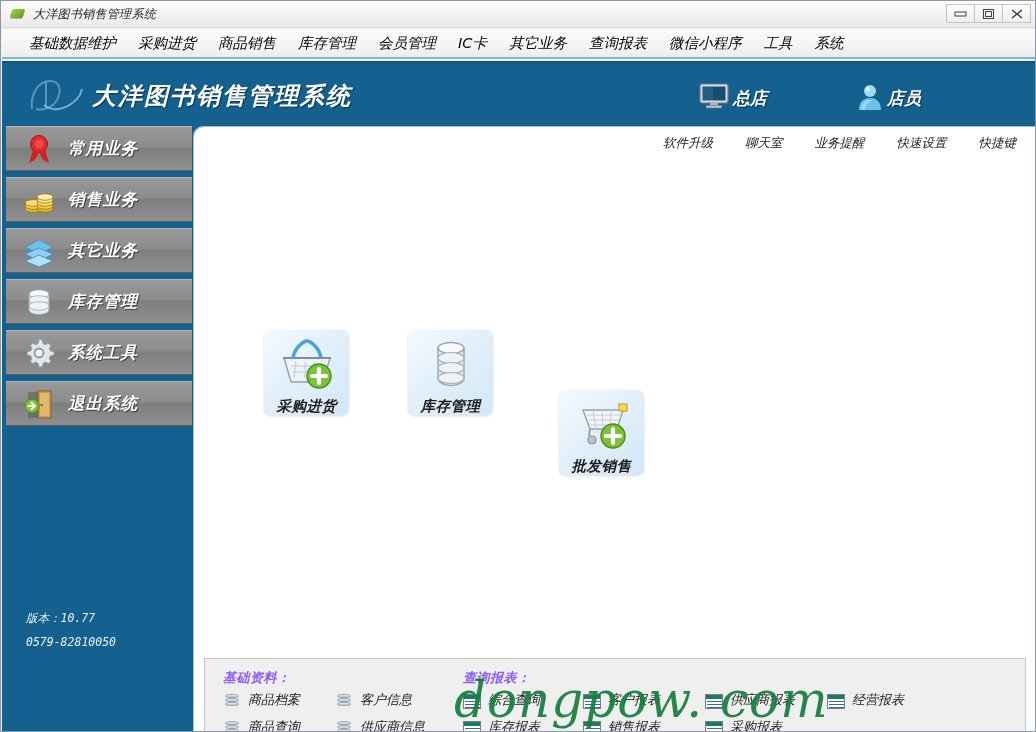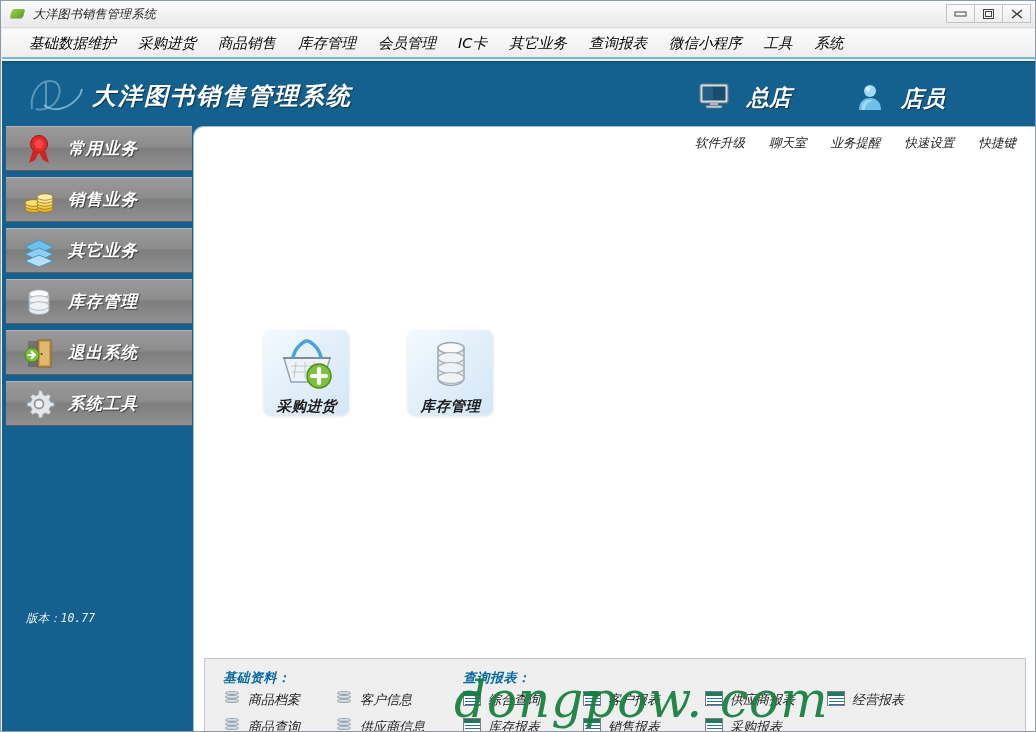--- a/index.html
+++ b/index.html
@@ -90,21 +90,21 @@
     font-size: 24px; color: #ffffff; font-weight: bold;
     letter-spacing: 2px;
     text-shadow: 1px 1px 1px rgba(0,0,0,.45);
     font-family: "DejaVu Sans", "Liberation Sans", sans-serif;
   }
 
   .storebox {
     position: absolute; top: 22px; display: flex; align-items: center;
   }
   .storebox .lbl {
-    font-size: 22px; color: #fff; font-weight: bold; margin-left: 18px;
+    font-size: 17px; color: #fff; font-weight: bold; margin-left: 4px;
     text-shadow: 1px 1px 1px rgba(0,0,0,.45);
   }
   #store-hq { left: 697px; }
   #store-clerk { left: 855px; }
 
   
   .sidebar {
     position: absolute; left: 0px; top: 65px; width: 192px; height: 492px;
   }
   .side-btn {
@@ -140,21 +140,21 @@
     position: absolute; left: 192px; top: 66px;
     width: 842px; height: 664px;
     background: #ffffff;
     border-top-left-radius: 10px;
     box-shadow: -1px -1px 0 rgba(255,255,255,.6);
     overflow: hidden;
   }
 
   .toplinks {
     position: absolute; right: 10px; top: 8px;
-    display: flex; align-items: center; gap: 24px;
+    display: flex; align-items: center; gap: 32px;
     padding-right: 10px;
   }
   .toplink {
     font-size: 12.5px; color: #222; cursor: default; white-space: nowrap;
   }
 
   
   .tile {
     position: absolute;
     background: linear-gradient(135deg, #f4fafe 0%, #e3f0fa 45%, #d3e7f7 100%);
@@ -175,35 +175,35 @@
   #tile-wholesale{ left: 365px; top: 263px; width: 85px; height: 85px; padding-top: 6px; }
 
   
   .bottompanel {
     position: absolute; left: 10px; bottom: 8px; width: 822px; height: 125px;
     background: #efefef;
     border: 1px solid #c5c5c5;
   }
   .bp-inner { position: relative; width:100%; height:100%; }
   .bp-head {
-    position: absolute; font-size: 13px; font-weight: bold; color: #0369a1;
+    position: absolute; font-size: 13px; font-weight: bold; color: #8b5cf6;
     letter-spacing: .5px;
   }
   #bp-head-basic  { left: 18px; top: 10px; }
   #bp-head-report { left: 258px; top: 10px; }
 
   .bp-col { position: absolute; top: 32px; display: flex; flex-direction: column; gap: 9px; }
   #bp-col-0 { left: 18px; }
   #bp-col-1 { left: 130px; }
   #bp-col-2 { left: 258px; }
   #bp-col-3 { left: 378px; }
   #bp-col-4 { left: 500px; }
   #bp-col-5 { left: 622px; }
 
-  .bp-item { display: flex; align-items: flex-start; cursor: default; white-space: nowrap; }
+  .bp-item { display: flex; align-items: flex-end; cursor: default; white-space: nowrap; }
   .bp-lbl { font-size: 13px; color: #1a1a1a; margin-left: 7px; }
   .bp-ico { width: 18px; height: 15px; position: relative; flex:0 0 auto; }
 
   
   .ico-db .d {
     position: absolute; left: 2px; width: 14px; height: 4px;
     background: linear-gradient(to bottom,#e9eef2,#b9c6cf);
     border: 1px solid #9aa8b2; border-radius: 50%/60%;
   }
   .ico-db .d1 { top: 0px; }
@@ -363,46 +363,47 @@
             <ellipse cx="17" cy="15" rx="10" ry="4.2" fill="#eef2f5" stroke="#a8b3bc" stroke-width=".9"></ellipse>
             <ellipse cx="17" cy="21" rx="10" ry="4.2" fill="#eef2f5" stroke="#a8b3bc" stroke-width=".9"></ellipse>
           </svg>
         </span>
         <span class="side-lbl">库存管理</span>
       </div>
 
       <div class="side-btn">
         <span class="side-ico">
           <svg width="34" height="34" viewBox="0 0 34 34">
+            <path d="M17 3 l3.2 1.0 .6 3.3 2.6 1.5 3.0-1.5 2.3 2.3 -1.5 3.0 1.5 2.6 3.3 .6 0 3.2 -3.3 .6 -1.5 2.6 1.5 3.0 -2.3 2.3 -3.0-1.5 -2.6 1.5 -.6 3.3 -3.2 0 -.6-3.3 -2.6-1.5 -3.0 1.5 -2.3-2.3 1.5-3.0 -1.5-2.6 -3.3-.6 0-3.2 3.3-.6 1.5-2.6 -1.5-3.0 2.3-2.3 3.0 1.5 2.6-1.5 .6-3.3 z" fill="#e3e7ea" stroke="#9ba6af" stroke-width="1"></path>
+            <circle cx="17" cy="17" r="5.4" fill="#8d979f"></circle>
+            <circle cx="17" cy="17" r="3.6" fill="#f0f3f5"></circle>
+          </svg>
+        </span>
+        <span class="side-lbl">系统工具</span>
+      </div>
+
+      <div class="side-btn">
+        <span class="side-ico">
+          <svg width="34" height="34" viewBox="0 0 34 34">
             <rect x="16" y="4" width="13" height="27" fill="#c89a52" stroke="#8b6424" stroke-width="1"></rect>
             <rect x="18" y="6" width="9" height="23" fill="#e0b86e"></rect>
             <circle cx="19.6" cy="18" r="1.1" fill="#6b4a12"></circle>
             <rect x="6" y="5" width="10" height="26" fill="#3a3a3a" opacity=".35"></rect>
             <circle cx="10" cy="19" r="7" fill="#7cc13a" stroke="#4e8a17" stroke-width="1"></circle>
             <path d="M6.5 19 L12 19 M9.5 15.8 L13 19 L9.5 22.2" stroke="#fff" stroke-width="2" fill="none" stroke-linecap="round" stroke-linejoin="round"></path>
           </svg>
         </span>
         <span class="side-lbl">退出系统</span>
       </div>
 
-      <div class="side-btn">
-        <span class="side-ico">
-          <svg width="34" height="34" viewBox="0 0 34 34">
-            <path d="M17 3 l3.2 1.0 .6 3.3 2.6 1.5 3.0-1.5 2.3 2.3 -1.5 3.0 1.5 2.6 3.3 .6 0 3.2 -3.3 .6 -1.5 2.6 1.5 3.0 -2.3 2.3 -3.0-1.5 -2.6 1.5 -.6 3.3 -3.2 0 -.6-3.3 -2.6-1.5 -3.0 1.5 -2.3-2.3 1.5-3.0 -1.5-2.6 -3.3-.6 0-3.2 3.3-.6 1.5-2.6 -1.5-3.0 2.3-2.3 3.0 1.5 2.6-1.5 .6-3.3 z" fill="#e3e7ea" stroke="#9ba6af" stroke-width="1"></path>
-            <circle cx="17" cy="17" r="5.4" fill="#8d979f"></circle>
-            <circle cx="17" cy="17" r="3.6" fill="#f0f3f5"></circle>
-          </svg>
-        </span>
-        <span class="side-lbl">系统工具</span>
-      </div>
-
     </div>
 
     <div class="sideinfo">
       <div>版本：10.77</div>
+      <div>0579-82810050</div>
     </div>
 
     <div class="content">
 
       <div class="toplinks">
         <div class="toplink">软件升级</div>
         <div class="toplink">聊天室</div>
         <div class="toplink">业务提醒</div>
         <div class="toplink">快速设置</div>
         <div class="toplink">快捷键</div>
@@ -432,20 +433,37 @@
             <ellipse cx="29" cy="12" rx="13" ry="5.5" fill="#f9fafb" stroke="#9aa6b0" stroke-width="1.4"></ellipse>
             <ellipse cx="29" cy="22" rx="13" ry="5.5" fill="#eff3f6" stroke="#a8b3bc" stroke-width="1.2"></ellipse>
             <ellipse cx="29" cy="32" rx="13" ry="5.5" fill="#eff3f6" stroke="#a8b3bc" stroke-width="1.2"></ellipse>
             <ellipse cx="29" cy="42" rx="13" ry="5.5" fill="#eff3f6" stroke="#a8b3bc" stroke-width="1.2"></ellipse>
           </svg>
         </span>
         <span class="tile-lbl">库存管理</span>
       </div>
 
 
+      <div class="tile" id="tile-wholesale">
+        <span class="tile-ico">
+          <svg width="58" height="55" viewBox="0 0 58 55">
+            <path d="M10 14 L50 14 L44 33 L17 33 Z" fill="#f2f5f8" stroke="#8fa3b2" stroke-width="1.4"></path>
+            <g stroke="#c3ced6" stroke-width="1">
+              <path d="M14 19 L47 19 M16 24 L45.5 24 M18 29 L44 29"></path>
+              <path d="M20 14 L23 33 M29 14 L30 33 M38 14 L37 33"></path>
+            </g>
+            <rect x="46" y="8" width="8" height="7" fill="#ffd84d" stroke="#c09a10" stroke-width="1"></rect>
+            <path d="M17 33 L16 40" stroke="#8fa3b2" stroke-width="2"></path>
+            <circle cx="19" cy="44" r="4" fill="#b9c6cf" stroke="#7b8e9c" stroke-width="1.2"></circle>
+            <circle cx="40" cy="40" r="12" fill="#7cc13a" stroke="#4e8a17" stroke-width="1.4"></circle>
+            <path d="M40 33 L40 47 M33 40 L47 40" stroke="#fff" stroke-width="4.2" stroke-linecap="round"></path>
+          </svg>
+        </span>
+        <span class="tile-lbl">批发销售</span>
+      </div>
 
       <div class="bottompanel">
         <div class="bp-inner">
 
           <div class="bp-head" id="bp-head-basic">基础资料：</div>
           <div class="bp-head" id="bp-head-report">查询报表：</div>
 
           <div class="bp-col" id="bp-col-0">
             <div class="bp-item">
               <span class="bp-ico ico-db">

